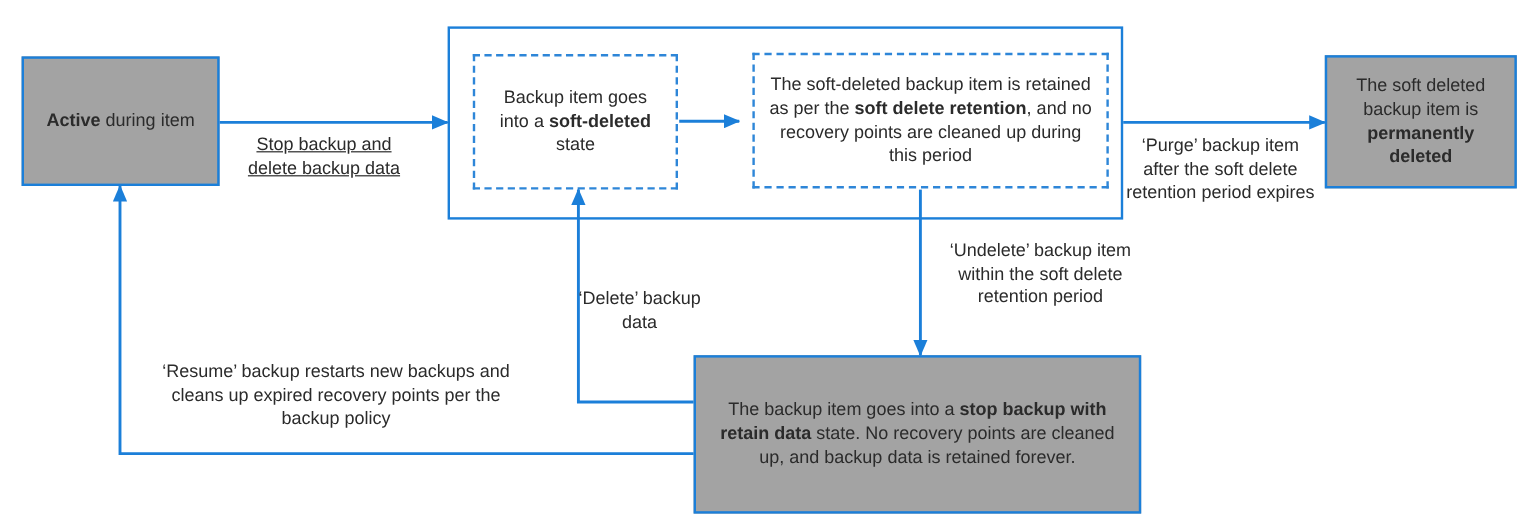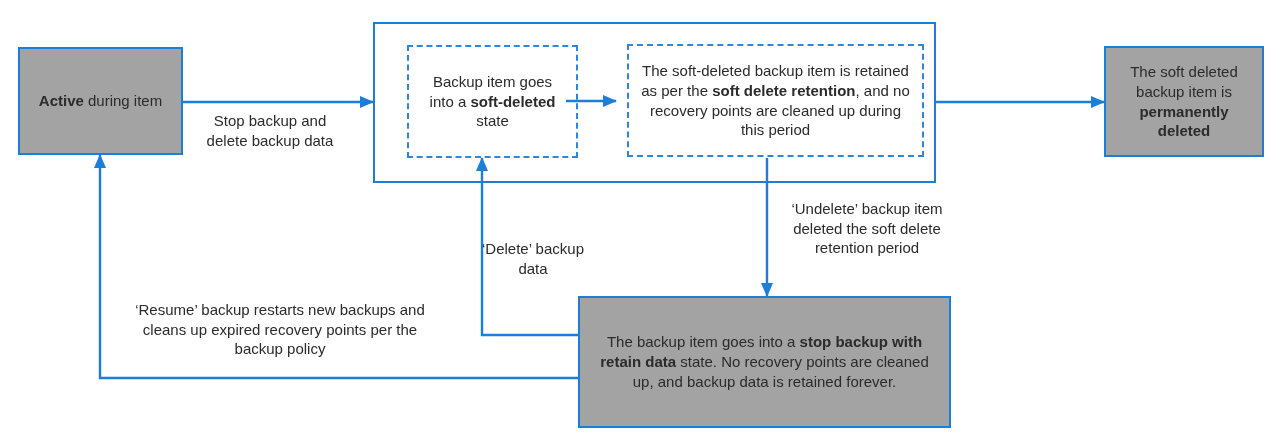--- a/index.html
+++ b/index.html
@@ -14,28 +14,28 @@
   }
   .box{
     position:absolute;box-sizing:border-box;border:2px solid var(--blue);background:#a3a3a3;
     display:flex;align-items:center;justify-content:center;text-align:center;
     font-size:15px;line-height:1.32;
   }
   .box.dashed{border-style:dashed;border-color:var(--blue-dashed);background:transparent;}
   .box.frame{background:#fff;}
   #active-box{left:18px;top:47px;width:165px;height:108px;padding:0 10px;}
   #container-box{left:373px;top:22px;width:563px;height:161px;}
-  #dashed-box-1{left:407px;top:45px;width:171px;height:113px;padding:0 16px;}
+  #dashed-box-1{left:394px;top:45px;width:171px;height:113px;padding:0 16px;}
   #dashed-box-2{left:627px;top:44px;width:297px;height:113px;padding:0 8px;}
   #right-box{left:1104px;top:46px;width:160px;height:111px;padding:0 8px;}
   #bottom-box{left:578px;top:296px;width:373px;height:132px;padding:0 16px;}
   .edge-label{
     position:absolute;font-size:15px;line-height:1.3;text-align:center;color:var(--ink);
   }
-  #label-stop{left:196px;top:111px;width:148px;}
+  #label-stop{left:196px;top:111px;width:148px;text-decoration:underline;}
   #label-purge{left:938px;top:112px;width:158px;}
   #label-undelete{left:778px;top:199px;width:178px;}
   #label-delete{left:468px;top:239px;width:130px;}
   #label-resume{left:125px;top:300px;width:310px;}
   svg.edges{position:absolute;left:0;top:0;width:1280px;height:434px;pointer-events:none;}
   svg.edges path.flow{stroke:var(--blue);stroke-width:2.4;fill:none;}
   #arrowhead path{fill:var(--blue);stroke:none;}
   b{font-weight:bold;}
 </style>
 </head>
@@ -73,17 +73,18 @@
     </defs>
     <path class="flow" d="M183,102 L373,102" marker-end="url(#arrowhead)"></path>
     <path class="flow" d="M566,101 L616,101" marker-end="url(#arrowhead)"></path>
     <path class="flow" d="M936,102 L1104,102" marker-end="url(#arrowhead)"></path>
     <path class="flow" d="M767,158 L767,296" marker-end="url(#arrowhead)"></path>
     <path class="flow" d="M578,335 L482,335 L482,158" marker-end="url(#arrowhead)"></path>
     <path class="flow" d="M578,378 L100,378 L100,155" marker-end="url(#arrowhead)"></path>
   </svg>
 
   <div class="edge-label" id="label-stop">Stop backup and delete  backup data</div>
-  <div class="edge-label" id="label-undelete">‘Undelete’ backup item deleted the soft delete retention period</div>
+  <div class="edge-label" id="label-purge">‘Purge’ backup item after the soft delete retention period expires</div>
+  <div class="edge-label" id="label-undelete">‘Undelete’ backup item within the soft delete retention period</div>
   <div class="edge-label" id="label-resume">‘Resume’ backup restarts new backups and cleans up expired recovery points per the backup policy</div>
   <div class="edge-label" id="label-delete">‘Delete’ backup data</div>
 
 </div>
 
 </body></html>

